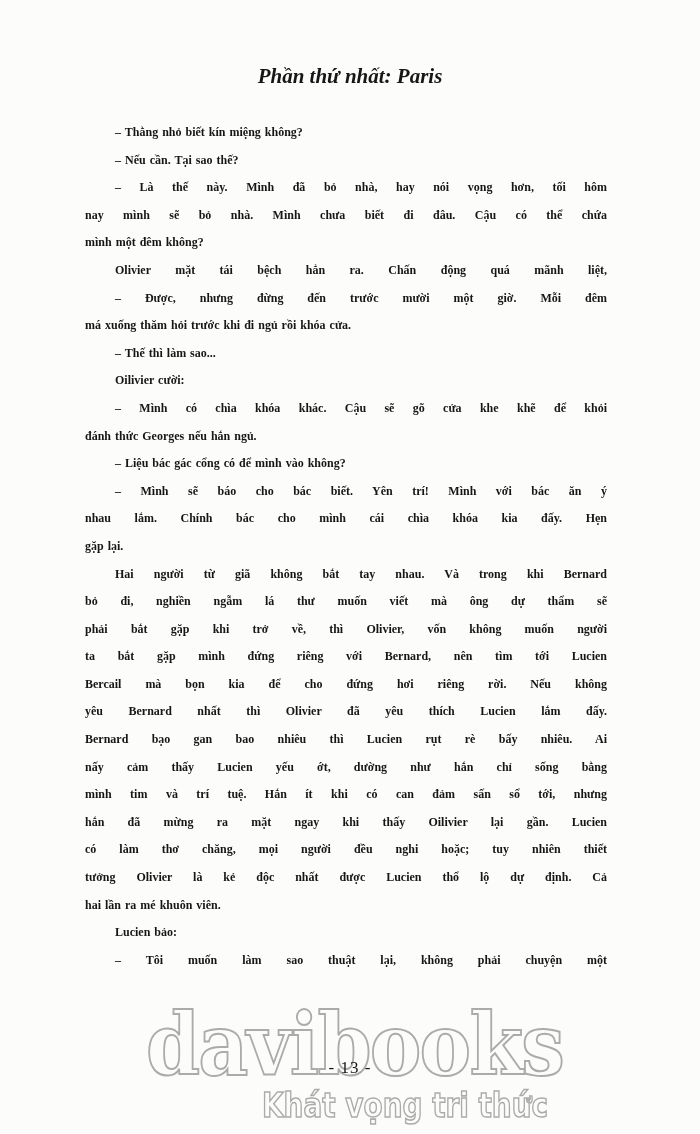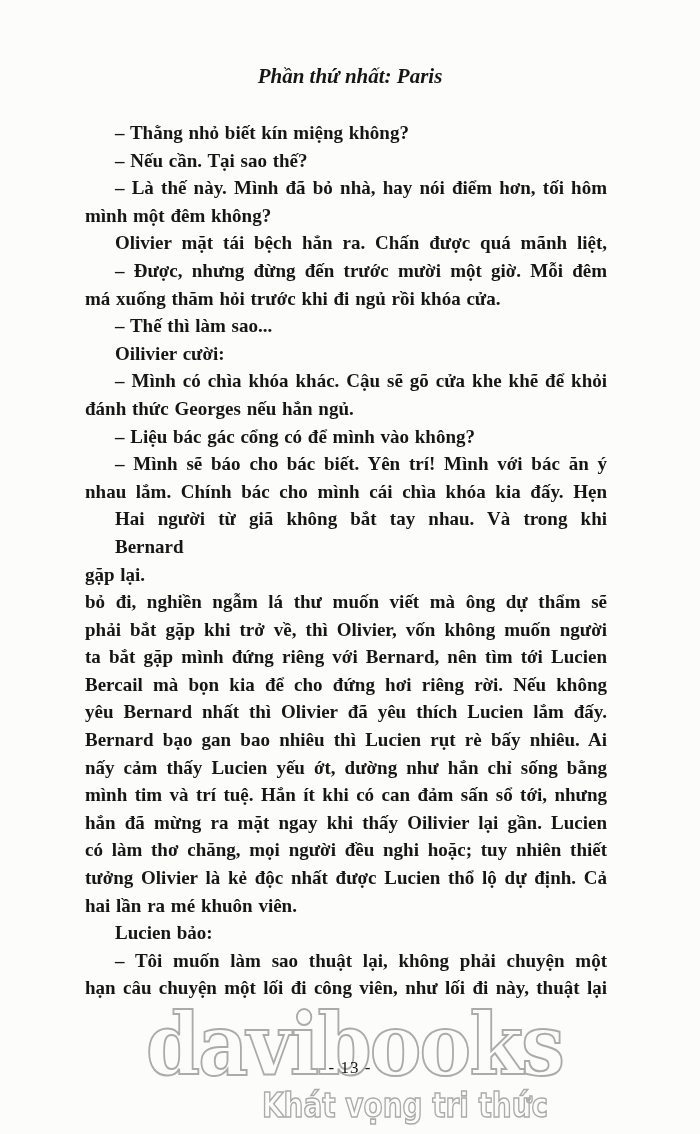--- a/index.html
+++ b/index.html
@@ -22,21 +22,21 @@
     font-style: italic;
     font-weight: 700;
     font-size: 21px;
     line-height: 28px;
   }
   .text-block {
     position: absolute;
     top: 119px;
     left: 85px;
     width: 522px;
-    font-size: 19px;
+    font-size: 12px;
     font-weight: 700;
     line-height: 27.6px;
   }
   .text-block .line {
     text-align: left;
     white-space: normal;
     word-spacing: 1px;
   }
   .text-block .line.just {
     text-align: justify;
@@ -97,46 +97,46 @@
 
   <div class="watermark-brand">davibooks</div>
 
   <div class="watermark-slogan">Khát vọng tri thức</div>
 
   <div class="chapter-title">Phần thứ nhất: Paris</div>
 
   <div class="text-block" id="text-block">
       <div class="line indent">– Thằng nhỏ biết kín miệng không?</div>
       <div class="line indent">– Nếu cần. Tại sao thế?</div>
-      <div class="line indent just">– Là thế này. Mình đã bỏ nhà, hay nói điểm hơn, tối hôm</div>
+      <div class="line indent just">– Là thế này. Mình đã bỏ nhà, hay nói vọng hơn, tối hôm</div>
+      <div class="line just">nay mình sẽ bỏ nhà. Mình chưa biết đi đâu. Cậu có thể chứa</div>
       <div class="line">mình một đêm không?</div>
-      <div class="line indent just">Olivier mặt tái bệch hẳn ra. Chấn được quá mãnh liệt,</div>
+      <div class="line indent just">Olivier mặt tái bệch hẳn ra. Chấn động quá mãnh liệt,</div>
       <div class="line indent just">– Được, nhưng đừng đến trước mười một giờ. Mỗi đêm</div>
       <div class="line">má xuống thăm hỏi trước khi đi ngủ rồi khóa cửa.</div>
       <div class="line indent">– Thế thì làm sao...</div>
       <div class="line indent">Oilivier cười:</div>
       <div class="line indent just">– Mình có chìa khóa khác. Cậu sẽ gõ cửa khe khẽ để khỏi</div>
       <div class="line">đánh thức Georges nếu hắn ngủ.</div>
       <div class="line indent">– Liệu bác gác cổng có để mình vào không?</div>
       <div class="line indent just">– Mình sẽ báo cho bác biết. Yên trí! Mình với bác ăn ý</div>
       <div class="line just">nhau lắm. Chính bác cho mình cái chìa khóa kia đấy. Hẹn</div>
+      <div class="line">gặp lại.</div>
       <div class="line indent just">Hai người từ giã không bắt tay nhau. Và trong khi Bernard</div>
-      <div class="line">gặp lại.</div>
       <div class="line just">bỏ đi, nghiền ngẫm lá thư muốn viết mà ông dự thẩm sẽ</div>
       <div class="line just">phải bắt gặp khi trở về, thì Olivier, vốn không muốn người</div>
       <div class="line just">ta bắt gặp mình đứng riêng với Bernard, nên tìm tới Lucien</div>
       <div class="line just">Bercail mà bọn kia để cho đứng hơi riêng rời. Nếu không</div>
       <div class="line just">yêu Bernard nhất thì Olivier đã yêu thích Lucien lắm đấy.</div>
       <div class="line just">Bernard bạo gan bao nhiêu thì Lucien rụt rè bấy nhiêu. Ai</div>
       <div class="line just">nấy cảm thấy Lucien yếu ớt, dường như hắn chỉ sống bằng</div>
       <div class="line just">mình tim và trí tuệ. Hắn ít khi có can đảm sấn sổ tới, nhưng</div>
       <div class="line just">hắn đã mừng ra mặt ngay khi thấy Oilivier lại gần. Lucien</div>
       <div class="line just">có làm thơ chăng, mọi người đều nghi hoặc; tuy nhiên thiết</div>
       <div class="line just">tưởng Olivier là kẻ độc nhất được Lucien thổ lộ dự định. Cả</div>
       <div class="line">hai lần ra mé khuôn viên.</div>
       <div class="line indent">Lucien bảo:</div>
       <div class="line indent just">– Tôi muốn làm sao thuật lại, không phải chuyện một</div>
-      <div class="line just">hạn câu chuyện một lối đi công viên, như lối đi này, thuật lại</div>
     </div>
 
   <div class="page-number">- 13 -</div>
 
 </div>
 
 </body></html>

